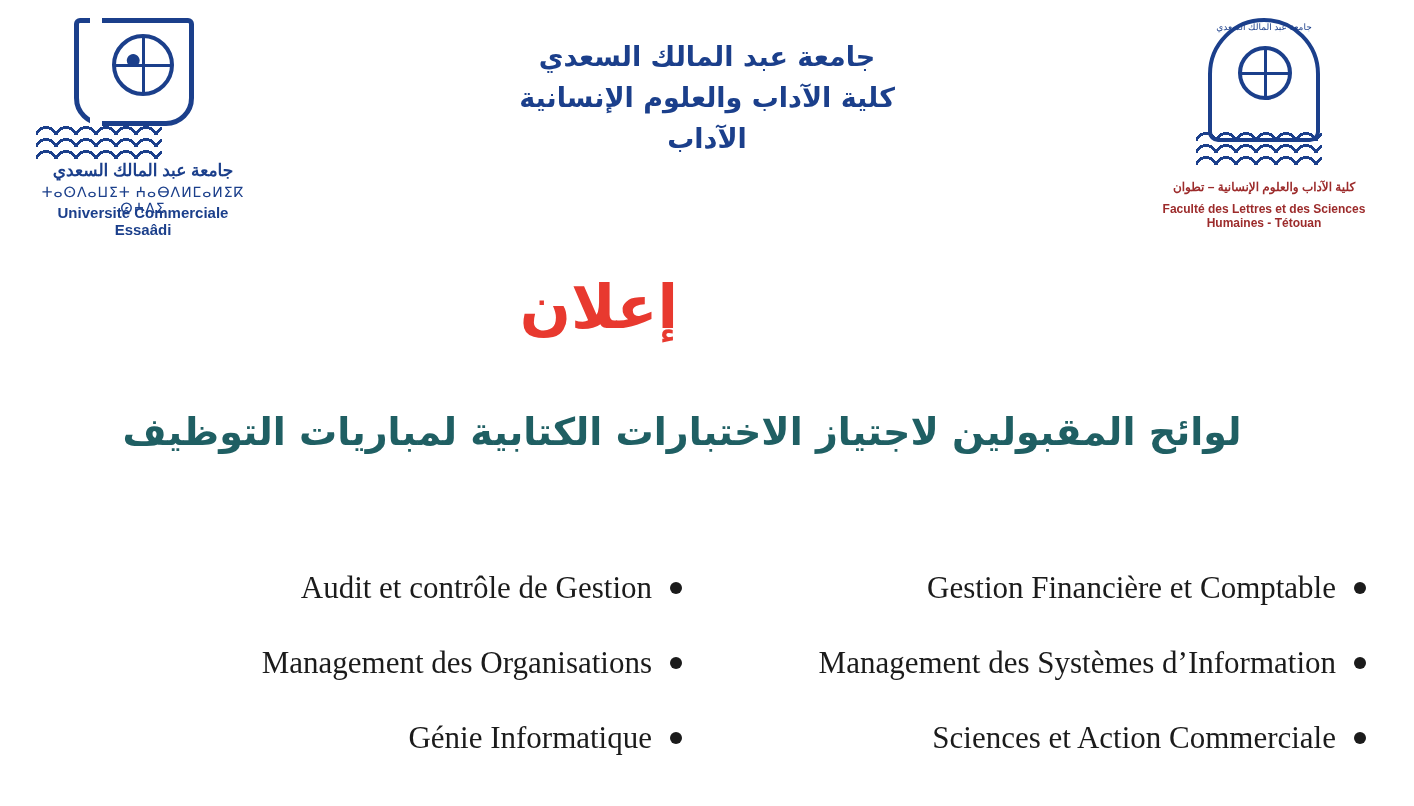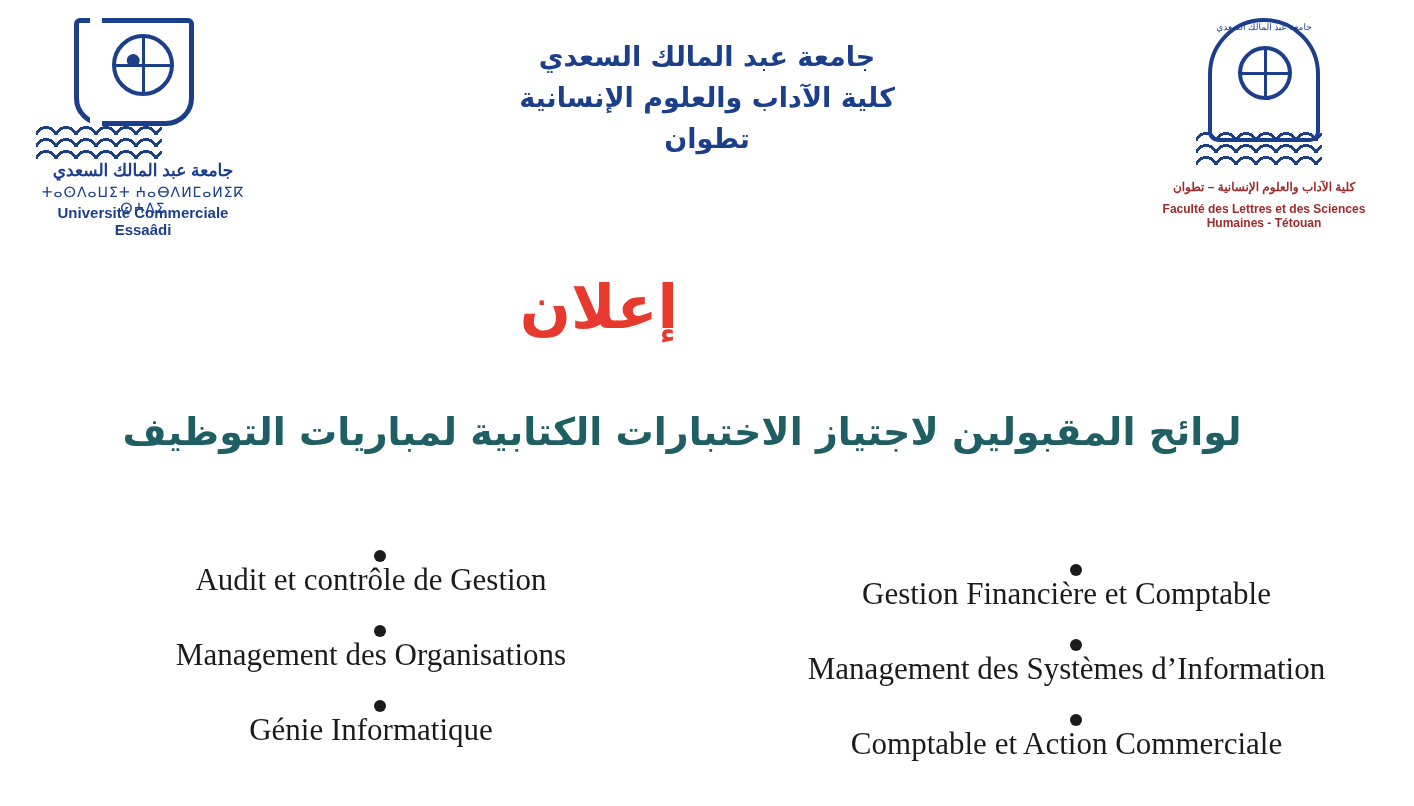--- a/index.html
+++ b/index.html
@@ -291,21 +291,20 @@
   }
   .list-col.right-col {
     padding-right: 0;
     padding-left: 60px;
   }
   .list-col.left-col {
     padding-left: 60px;
   }
   .prog-item {
     display: flex;
-    flex-direction: column;
     align-items: center;
     justify-content: flex-start;
     height: 75px;
     color: #1b1b1b;
     font-family: "Liberation Serif", "DejaVu Serif", serif;
     font-size: 31px;
     direction: rtl;
   }
   .prog-item .bullet {
     display: inline-block;
@@ -315,21 +314,21 @@
     background: #1b1b1b;
     margin-left: 18px;
     margin-right: 0;
     flex: none;
   }
   .prog-item .label {
     direction: ltr;
     unicode-bidi: isolate;
     white-space: nowrap;
   }
-  .list-col.right-col .prog-item { justify-content: center; padding-right: 48px; }
+  .list-col.right-col .prog-item { justify-content: flex-start; padding-right: 48px; }
   .list-col.left-col .prog-item { justify-content: flex-start; padding-right: 25px; }
 </style>
 </head>
 <body>
 
 <div class="header">
 
   <div class="logo-left">
     <div class="mark">
       <div class="frame"></div>
@@ -343,21 +342,21 @@
       <div class="wave-line" style="top:24px"></div>
     </div>
     <div class="txt txt-ar">جامعة عبد المالك السعدي</div>
     <div class="txt txt-tif">ⵜⴰⵙⴷⴰⵡⵉⵜ ⵄⴰⴱⴷⵍⵎⴰⵍⵉⴽ ⵙⵄⴷⵉ</div>
     <div class="txt txt-fr">Université Commerciale Essaâdi</div>
   </div>
 
   <div class="header-center">
     <div>جامعة عبد المالك السعدي</div>
     <div>كلية الآداب والعلوم الإنسانية</div>
-    <div>تطوان</div>
+    <div>الآداب</div>
   </div>
 
   <div class="logo-right">
     <div class="arch">
       <div class="outline"></div>
       <div class="arctext">جامعة عبد المالك السعدي</div>
       <div class="globe2"></div>
     </div>
     <div class="waves2">
       <div class="wave-line" style="top:0"></div>
@@ -378,21 +377,21 @@
     <div class="prog-item">
       <span class="bullet"></span>
       <span class="label">Gestion Financière et Comptable</span>
     </div>
     <div class="prog-item">
       <span class="bullet"></span>
       <span class="label">Management des Systèmes d’Information</span>
     </div>
     <div class="prog-item">
       <span class="bullet"></span>
-      <span class="label">Comptable et Action Commerciale</span>
+      <span class="label">Sciences et Action Commerciale</span>
     </div>
   </div>
 
   <div class="list-col left-col">
     <div class="prog-item">
       <span class="bullet"></span>
       <span class="label">Audit et contrôle de Gestion</span>
     </div>
     <div class="prog-item">
       <span class="bullet"></span>

